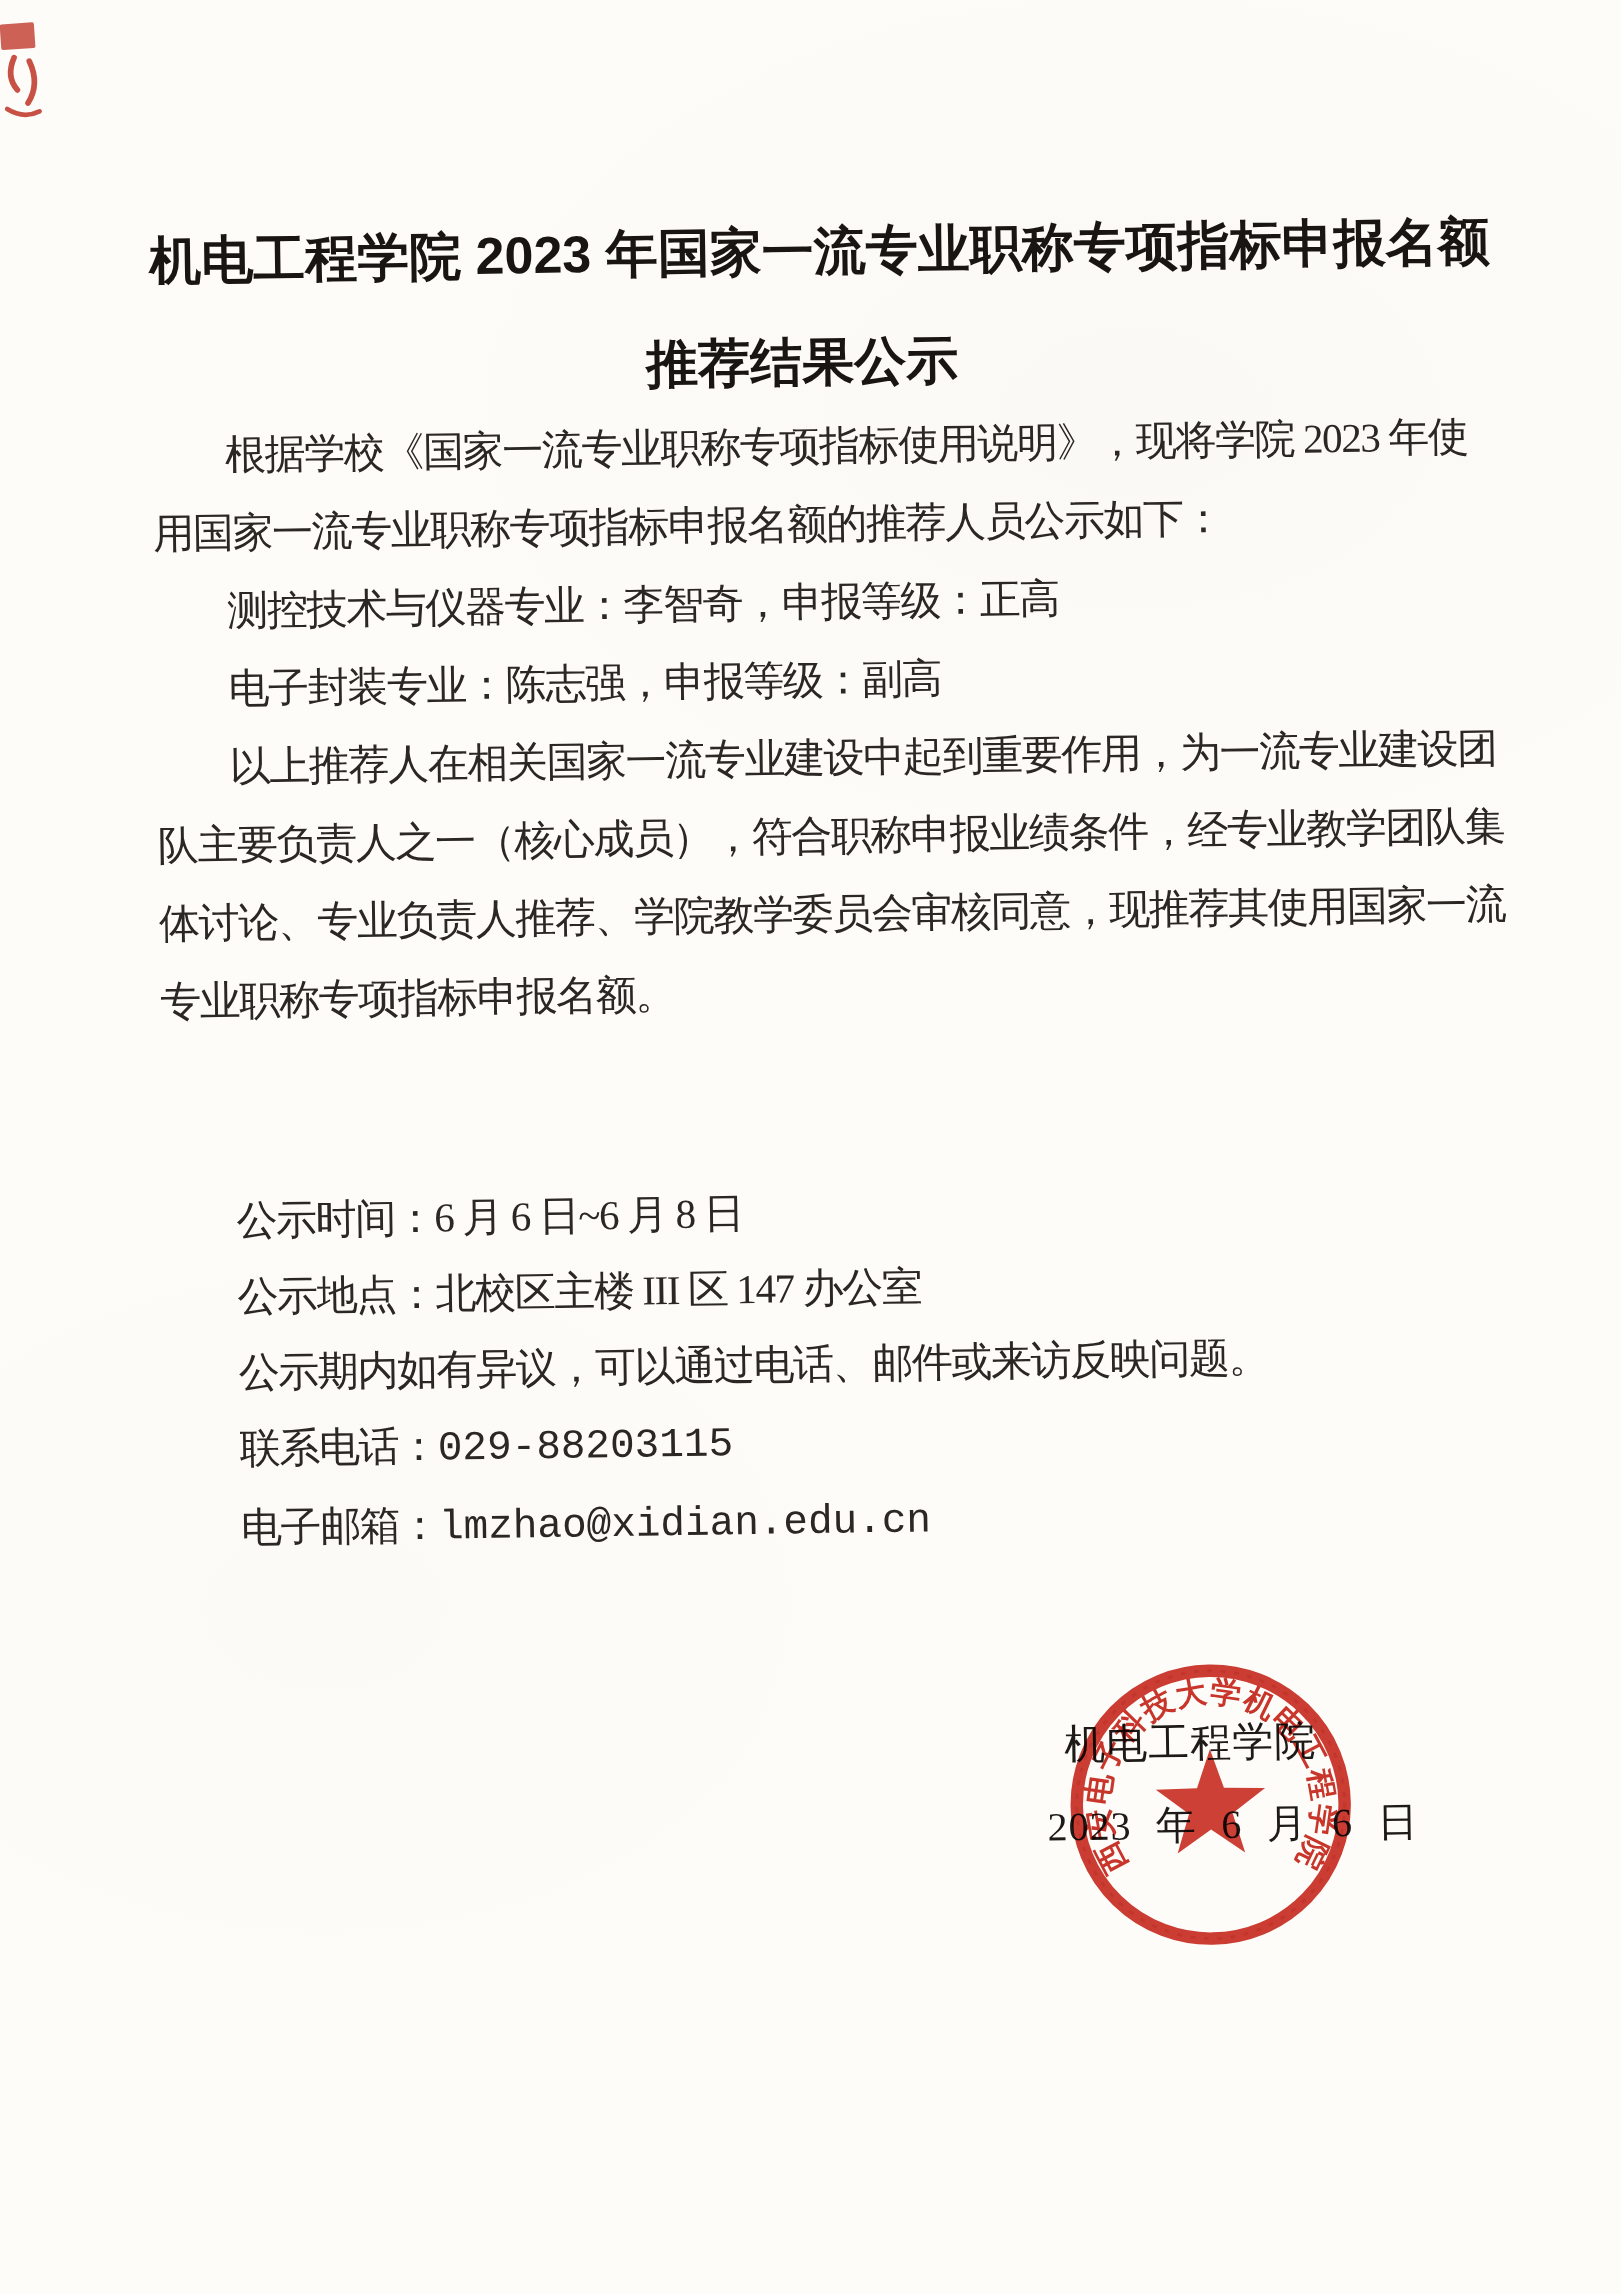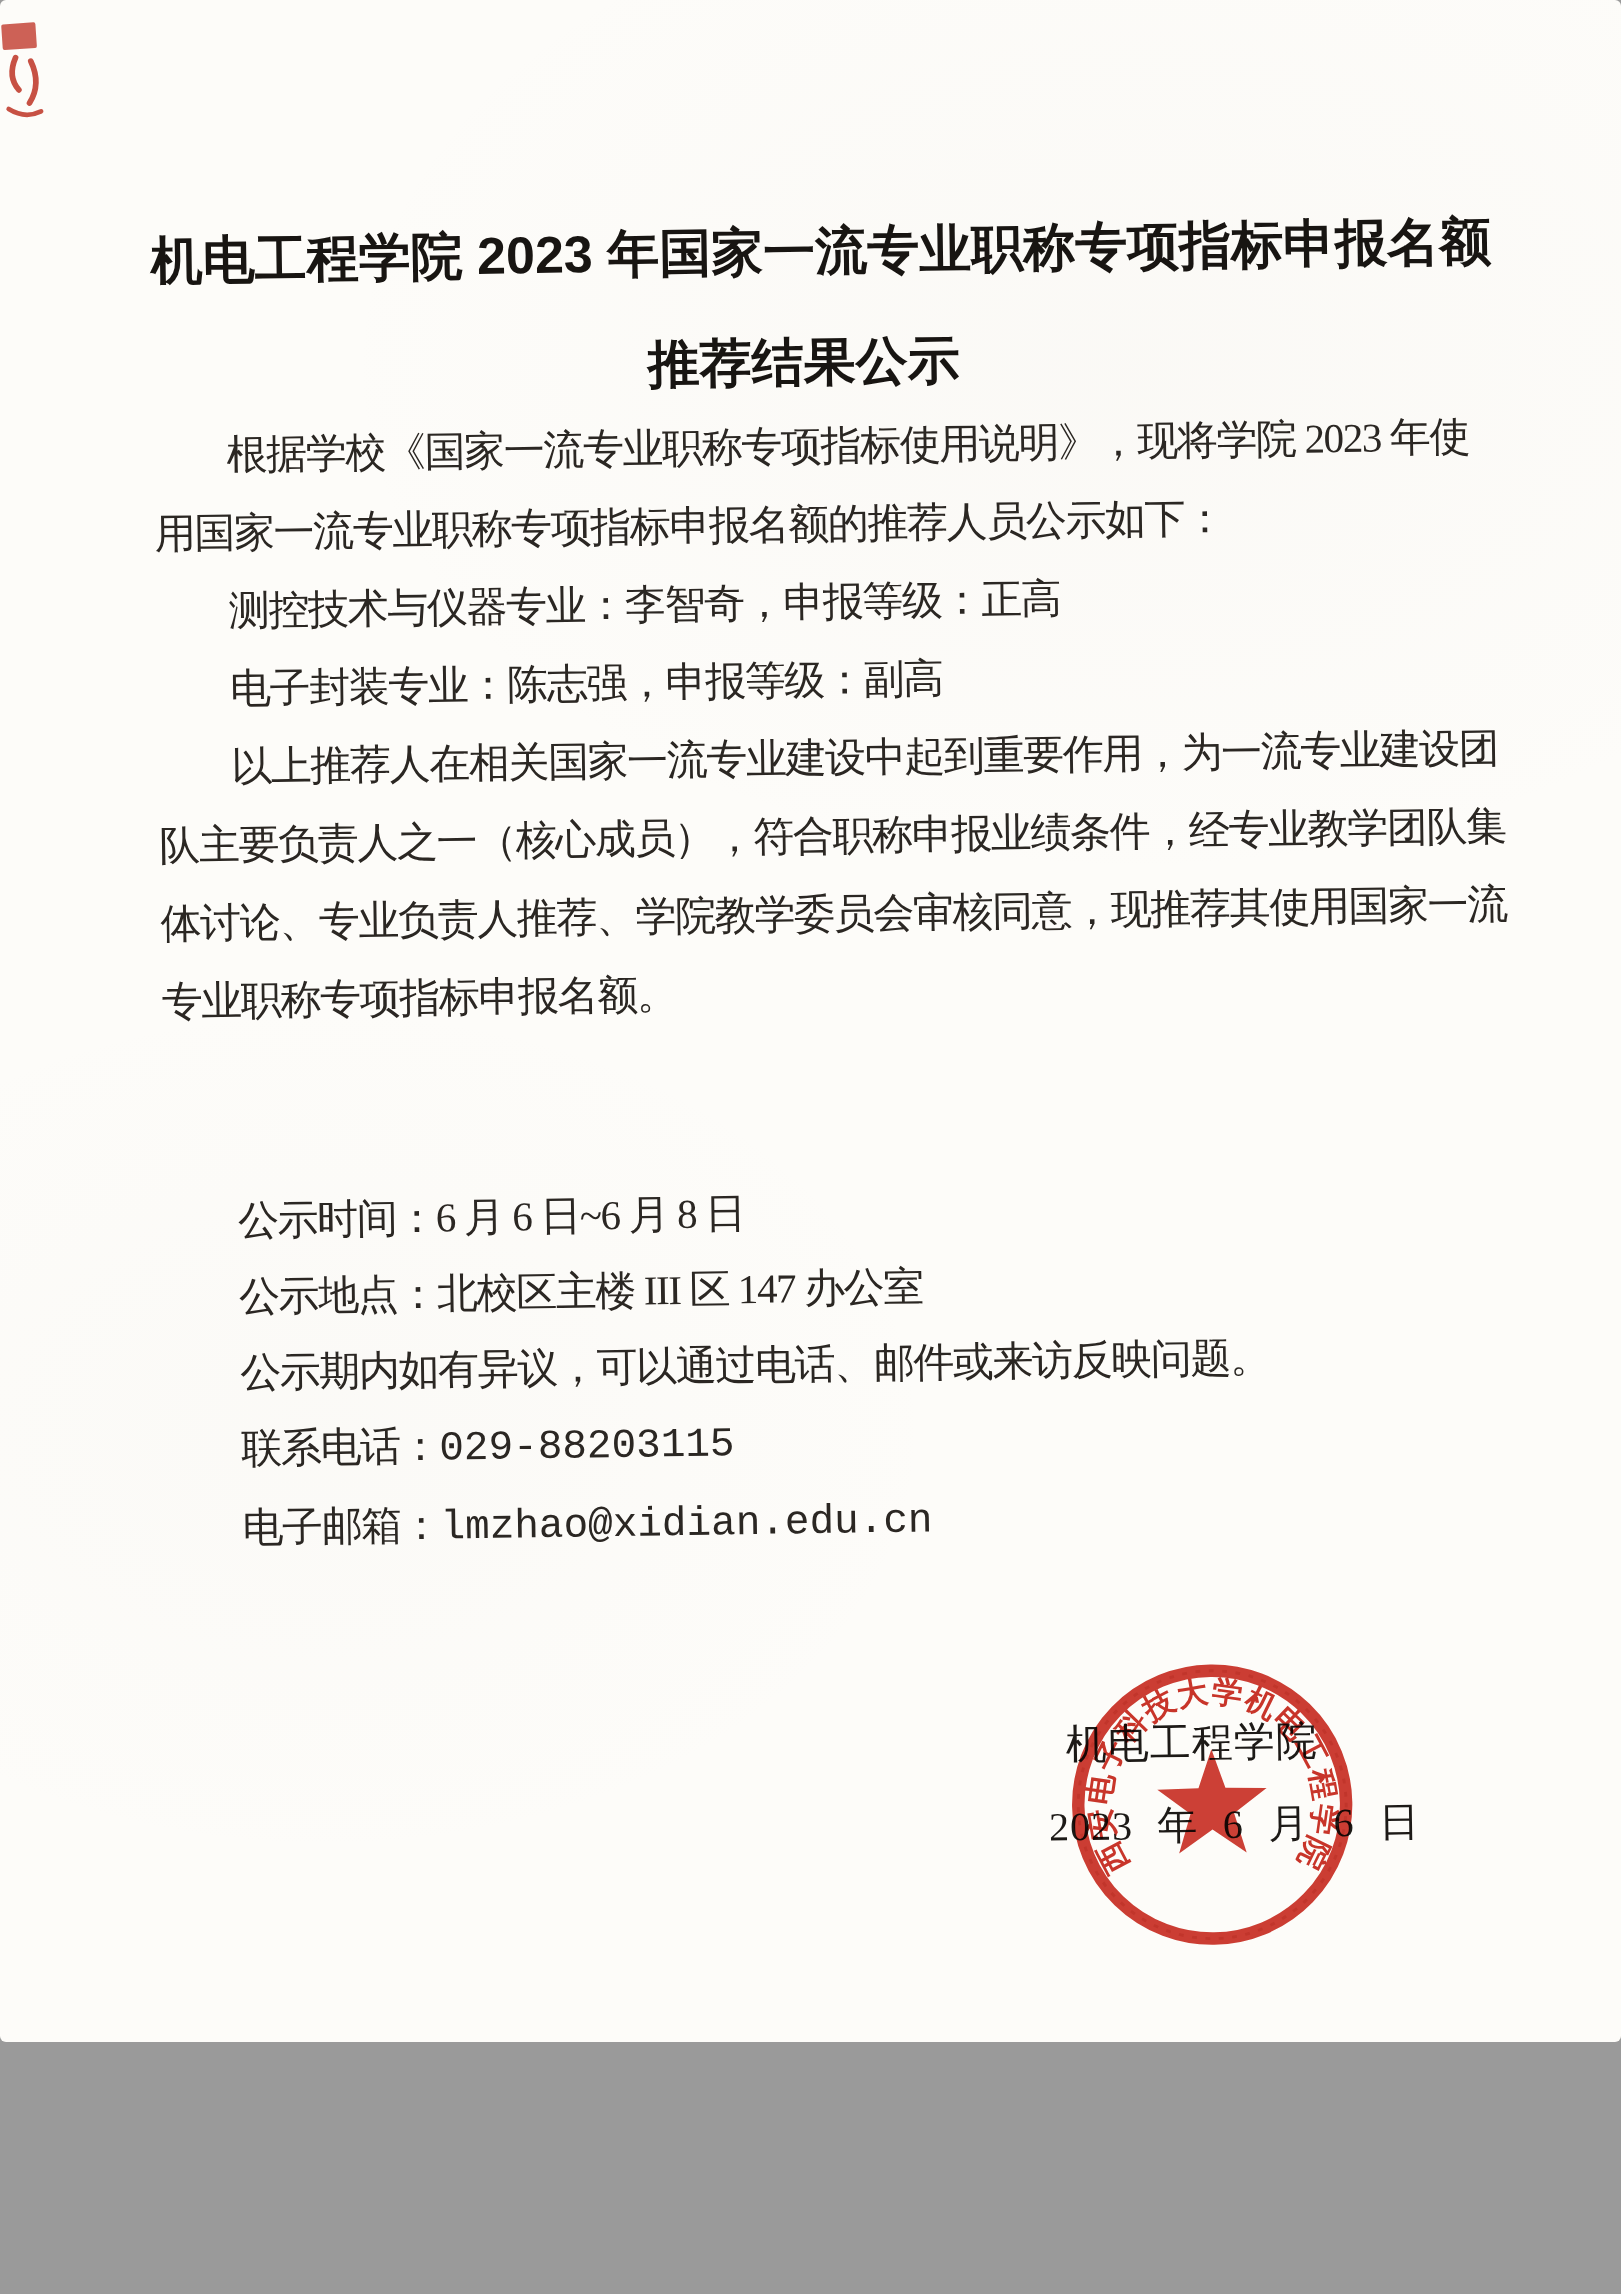--- a/index.html
+++ b/index.html
@@ -1,26 +1,25 @@
 <!DOCTYPE html>
 <html><head>
 <meta charset="utf-8">
 <style>
   html,body{margin:0;padding:0;background:#9a9a9a;}
   .page{
     position:relative;
-    width:1621px;height:2042px;
+    width:1621px;height:2294px;
     margin:0 auto;
     background:
       radial-gradient(1338px 860px at 70% 18%, rgba(205,195,185,0.05), transparent 60%),
       radial-gradient(956px 669px at 20% 70%, rgba(200,195,188,0.04), transparent 65%),
       #fdfcf9;
     overflow:hidden;
     font-family:"Liberation Serif",serif;
-    border-radius:6px;
   }
   .doc{
     position:absolute; inset:0;
     transform:rotate(-0.85deg);
     transform-origin:50% 40%;
     padding:196px 159px 0 159px;
     box-sizing:border-box;
   }
   .title{
     font-family:"Liberation Sans",sans-serif;

